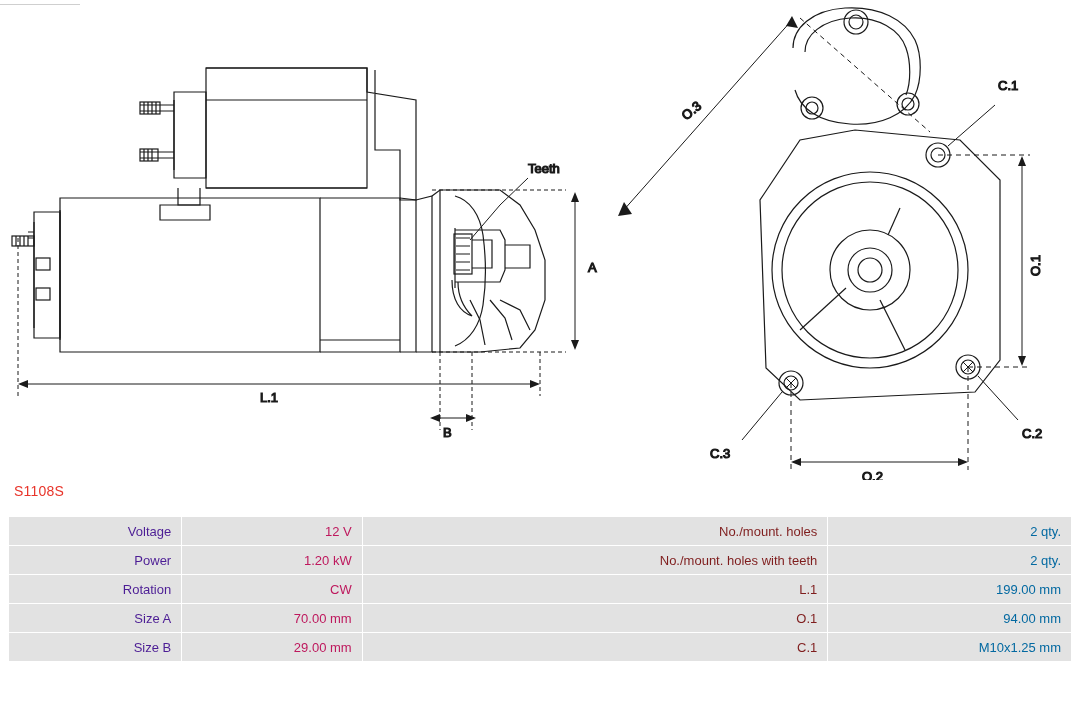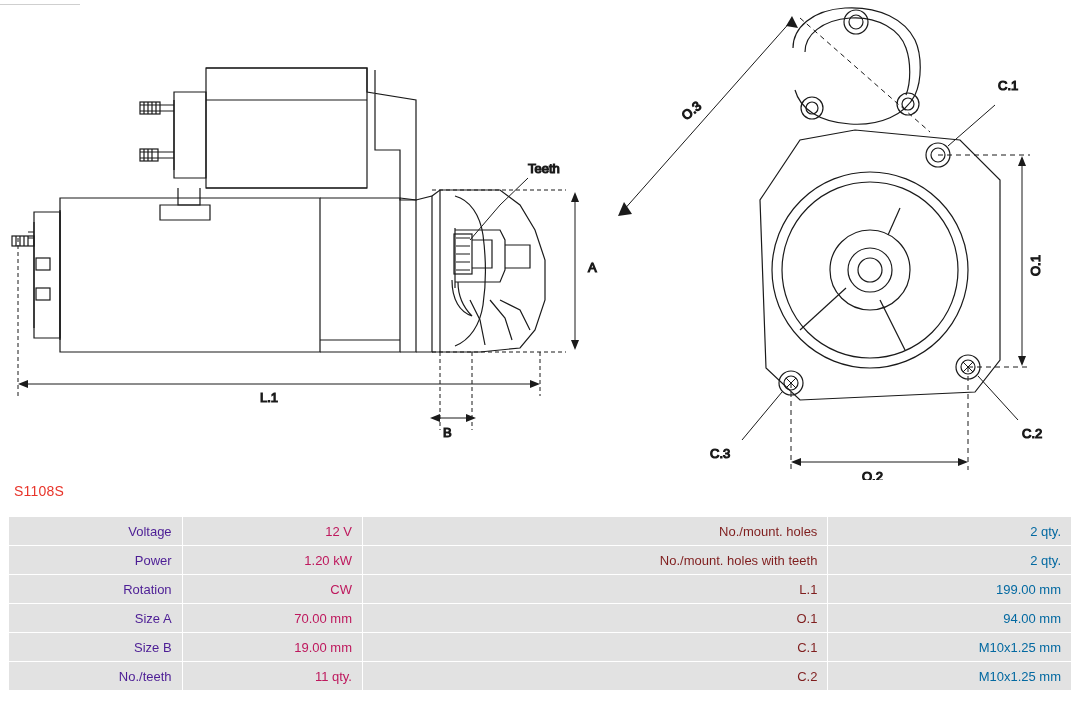--- a/index.html
+++ b/index.html
@@ -279,26 +279,20 @@
         <td class="val2">199.00 mm</td>
       </tr>
       <tr>
         <td class="lbl">Size A</td>
         <td class="val">70.00 mm</td>
         <td class="lbl2">O.1</td>
         <td class="val2">94.00 mm</td>
       </tr>
       <tr>
         <td class="lbl">Size B</td>
-        <td class="val">19.00 mm</td>
+        <td class="val">29.00 mm</td>
         <td class="lbl2">C.1</td>
         <td class="val2">M10x1.25 mm</td>
       </tr>
-      <tr>
-        <td class="lbl">No./teeth</td>
-        <td class="val">11 qty.</td>
-        <td class="lbl2">C.2</td>
-        <td class="val2">M10x1.25 mm</td>
-      </tr>
     </tbody>
   </table>
 
 </div>
 
 </body></html>

